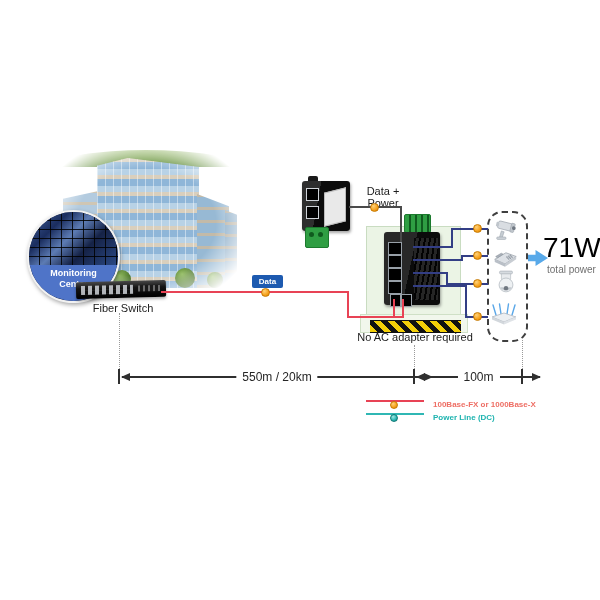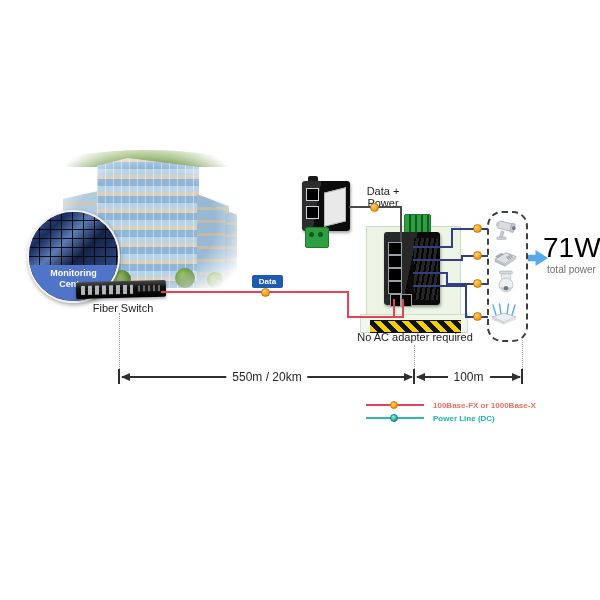--- a/index.html
+++ b/index.html
@@ -94,31 +94,31 @@
   .dev{position:absolute;z-index:4;}
   
   #arrow{left:522px;top:250px;width:26px;height:16px;background:#58a9e9;
     clip-path:polygon(0 30%,52% 30%,52% 0,100% 50%,52% 100%,52% 70%,0 70%);}
   #total{left:543px;top:232px;width:57px;text-align:center;}
   #total .val{font-size:28px;color:#000000;letter-spacing:0px;}
   #total .cap{font-size:10px;color:#6f6f6f;margin-top:0px;}
   
   .vdot{position:absolute;width:0;border-left:1px dotted #9a9a9a;}
   .vbar{position:absolute;width:2px;height:15px;background:#2f2f2f;top:369px;}
-  .dim{position:absolute;height:16px;}
+  .dim{position:absolute;height:16px;padding-left:20px;}
   .dim .line{position:absolute;left:3px;right:3px;top:7px;height:1.5px;background:#2f2f2f;}
   .dim .arr-l{position:absolute;left:2px;top:3.5px;width:0;height:0;
     border-top:4px solid transparent;border-bottom:4px solid transparent;border-right:9px solid #2f2f2f;}
   .dim .arr-r{position:absolute;right:2px;top:3.5px;width:0;height:0;
     border-top:4px solid transparent;border-bottom:4px solid transparent;border-left:9px solid #2f2f2f;}
   .dim .dlabel{position:absolute;left:50%;top:8px;transform:translate(-50%,-50%);
     background:#fff;padding:0 6px;font-size:12px;color:#262626;white-space:nowrap;}
   
   #legend{left:366px;top:400px;}
-  .lg-row{position:relative;height:10px;margin-bottom:3px;display:flex;align-items:center;}
+  .lg-row{position:relative;height:10px;margin-bottom:3px;display:flex;align-items:flex-start;}
   .lg-line{display:inline-block;width:58px;height:2px;}
   .lg-dot{position:absolute;left:24px;top:1px;width:8px;height:8px;}
   .lg-txt{margin-left:9px;font-size:8px;font-weight:bold;white-space:nowrap;}
   .lg1 .lg-line{background:#e84355;} .lg1 .lg-txt{color:#ee6e64;}
   .lg2 .lg-line{background:#333e85;} .lg2 .lg-txt{color:#2441a0;}
   .lg3 .lg-line{background:#2fb7b4;} .lg3 .lg-txt{color:#1db3af;}
 </style>
 </head>
 <body>
 

